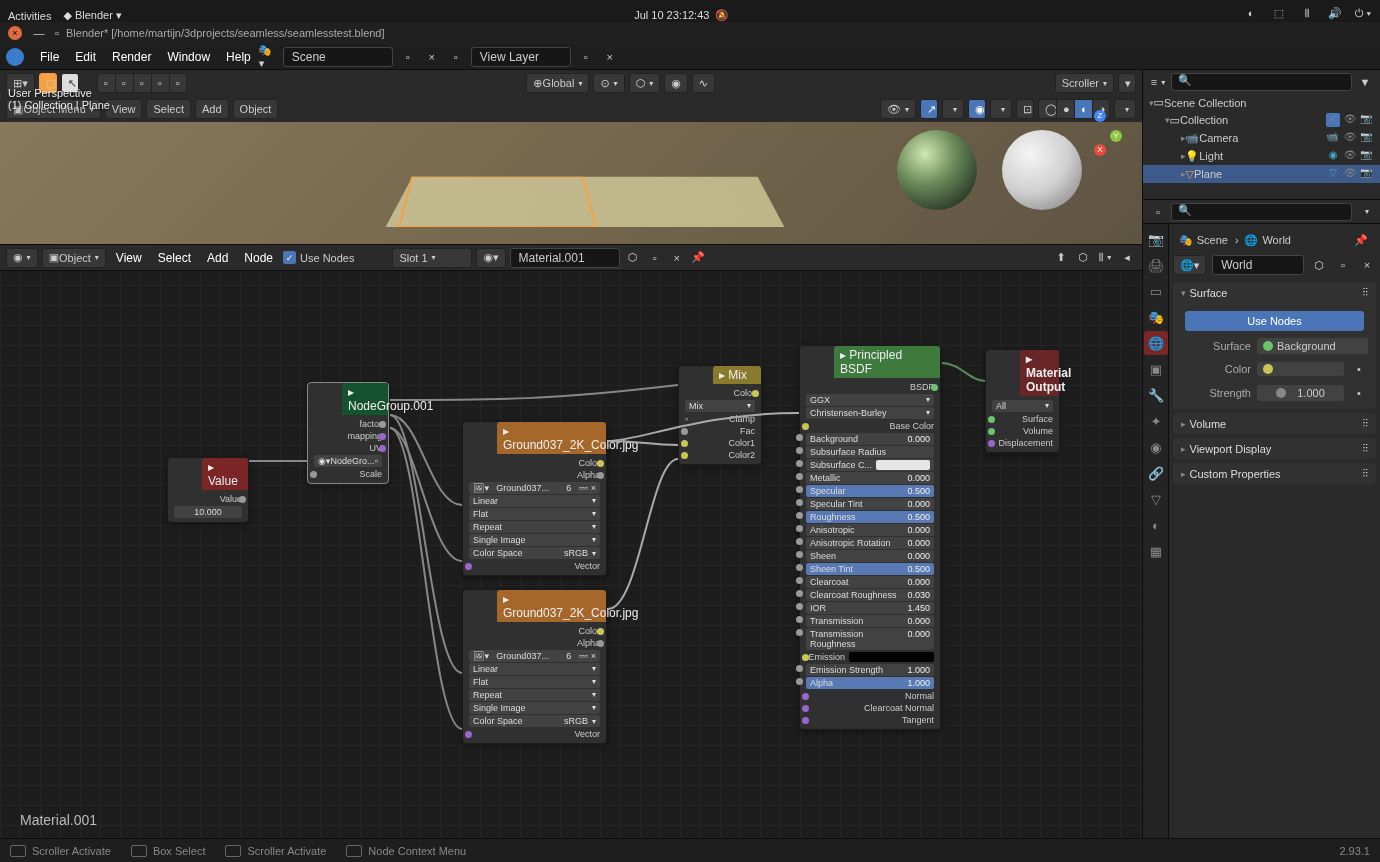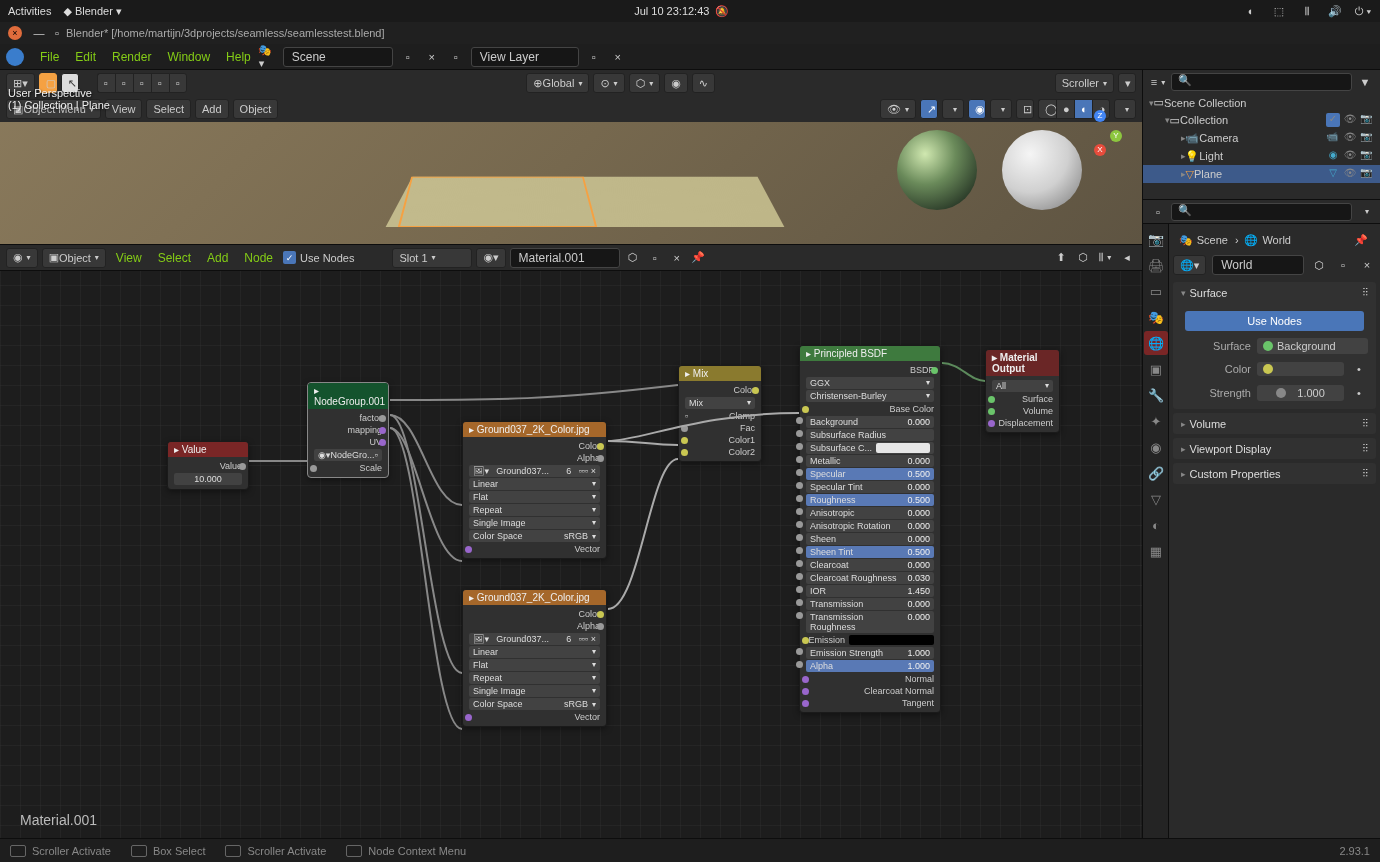--- a/index.html
+++ b/index.html
@@ -1,26 +1,26 @@
 <!DOCTYPE html>
 <html><head>
 <meta charset="utf-8">
 <style>
 * { margin: 0; padding: 0; box-sizing: border-box; font-family: -apple-system, BlinkMacSystemFont, "Segoe UI", sans-serif; }
 body { background: #232323; color: #ccc; font-size: 11px; overflow: hidden; width: 1380px; height: 862px; }
-.topbar { background: #1a1a1a; height: 22px; display: flex; align-items: center; padding: 0 8px; font-size: 11px; color: #ddd; }
+.topbar { background: #1a1a1a; height: 22px; display: flex; align-items: flex-end; padding: 0 8px; font-size: 11px; color: #ddd; }
 .topbar-left { display: flex; gap: 12px; align-items: center; }
 .topbar-center { flex: 1; text-align: center; }
 .topbar-right { display: flex; gap: 10px; align-items: center; }
 .titlebar { background: #202020; height: 22px; display: flex; align-items: center; padding: 0 8px; font-size: 11px; }
 .close-btn { width: 14px; height: 14px; background: #e06c3c; border-radius: 50%; margin-right: 8px; display:flex;align-items:center;justify-content:center;color:#000;font-size:9px; cursor:pointer;}
 .titlebar-title { flex: 1; color: #aaa; }
 .menubar { background: #1e1e1e; height: 26px; display: flex; align-items: center; padding: 0 6px; border-bottom: 1px solid #0d0d0d; }
 .blender-logo { width: 18px; height: 18px; background: #3a7dcc; border-radius: 50%; margin-right: 8px; display:inline-block;}
-.menu-item { padding: 4px 8px; color: #84cc16; cursor: pointer; font-size: 12px; }
+.menu-item { padding: 4px 8px; color: #ffffff; cursor: pointer; font-size: 12px; }
 .workspace-tabs { display: flex; margin-left: 16px; flex: 1; overflow: hidden; }
 .workspace-tab { padding: 5px 10px; color: #888; cursor: pointer; font-size: 12px; white-space: nowrap; }
 .workspace-tab.active { background: #3d3d3d; color: #e8e8e8; border-radius: 3px 3px 0 0; }
 .header-right { display: flex; align-items: center; gap: 6px; }
 .header-field { background: #161616; border: 1px solid #444; border-radius: 3px; padding: 2px 8px; color: #ccc; font-size: 12px; height: 20px; display: flex; align-items: center; }
 .icon-btn { width: 18px; height: 18px; display: inline-flex; align-items: center; justify-content: center; color: #ccc; cursor: pointer; font-size: 11px; }
 .main-area { display: flex; height: 768px; }
 .left-area { flex: 1; display: flex; flex-direction: column; }
 .viewport3d { height: 175px; background: linear-gradient(135deg, #8a7a5c 0%, #76684e 50%, #5e5442 100%); position: relative; border-bottom: 1px solid #0d0d0d; }
 .viewport-header { background: #2a2a2a; height: 26px; display: flex; align-items: center; padding: 0 6px; gap: 4px; position: absolute; top: 0; left: 0; right: 0; }
@@ -35,21 +35,21 @@
 .plane-sel { position: absolute; top: 80px; left: 405px; width: 185px; height: 100px; border: 2px solid #f5a142; transform: perspective(600px) rotateX(60deg); pointer-events:none;}
 .hdri-ball { position: absolute; top: 60px; right: 165px; width: 80px; height: 80px; border-radius: 50%; background: radial-gradient(circle at 35% 30%, #d0e8b0, #6a8a5a 40%, #2a3a28 80%); }
 .shade-ball { position: absolute; top: 60px; right: 60px; width: 80px; height: 80px; border-radius: 50%; background: radial-gradient(circle at 35% 30%, #f5f5f5, #d0d0d0 50%, #888 90%); }
 .gizmo { position: absolute; top: 40px; right: 20px; width: 50px; height: 50px; }
 .axis-z { position:absolute; top:0; left:22px; width:12px; height:12px; background:#4285f4; border-radius:50%; color:#fff; font-size:8px; text-align:center; line-height:12px;}
 .axis-y { position:absolute; top:20px; right:0; width:12px; height:12px; background:#8dc63f; border-radius:50%; color:#fff; font-size:8px; text-align:center; line-height:12px;}
 .axis-x { position:absolute; bottom:4px; left:22px; width:12px; height:12px; background:#e74c3c; border-radius:50%; color:#fff; font-size:8px; text-align:center; line-height:12px;}
 .node-editor { flex: 1; background: #1d1d1d; background-image: linear-gradient(rgba(80,80,80,0.15) 1px, transparent 1px), linear-gradient(90deg, rgba(80,80,80,0.15) 1px, transparent 1px); background-size: 20px 20px; position: relative; overflow: hidden; }
 .node-header { background: #2a2a2a; height: 26px; display: flex; align-items: center; padding: 0 6px; gap: 4px; border-bottom: 1px solid #0d0d0d; position:relative; z-index:3;}
 .node { position: absolute; background: #303030; border: 1px solid #1a1a1a; border-radius: 4px; font-size: 10px; box-shadow: 0 2px 6px rgba(0,0,0,0.4); }
-.node-title { padding: 2px 6px; color: #eee; font-size: 10px; border-radius: 3px 3px 0 0; }
+.node-title { padding: 2px 6px; color: #eee; font-size: 12px; border-radius: 3px 3px 0 0; margin-left: 34px; }
 .node-title.red { background: #7a2626; }
 .node-title.orange { background: #a5672a; }
 .node-title.green { background: #3e7a3e; }
 .node-title.teal { background: #14532d; }
 .node-title.yellow { background: #8a7a2e; }
 .node-title.dkred { background: #6a2626; font-weight: bold; }
 .node-body { padding: 3px 6px; }
 .node-row { display: flex; justify-content: space-between; align-items: center; padding: 1px 0; font-size: 9px; color: #ccc; position:relative;}
 .node-row.out { justify-content: flex-end; }
 .node-field { background: #424242; border-radius: 2px; padding: 1px 4px; margin: 1px 0; font-size: 9px; color: #ddd; display:flex; justify-content:space-between;}
@@ -125,21 +125,21 @@
   <span class="menu-item">Edit</span>
   <span class="menu-item">Render</span>
   <span class="menu-item">Window</span>
   <span class="menu-item">Help</span>
   <div class="header-right">
     <span class="icon-btn">🎭▾</span>
     <div class="header-field" style="width:110px">Scene</div>
     <span class="icon-btn">▫</span>
     <span class="icon-btn">×</span>
     <span class="icon-btn">▫</span>
-    <div class="header-field" style="width:108px">View Layer</div>
+    <div class="header-field" style="width:100px">View Layer</div>
     <span class="icon-btn">▫</span>
     <span class="icon-btn">×</span>
   </div>
 </div>
 
 <div class="main-area">
   <div class="left-area">
 
     <div class="viewport3d">
       <div class="viewport-header">
@@ -232,21 +232,21 @@
         <path d="M 390 170 C 420 170 430 428 462 428" stroke="#888" stroke-width="2" fill="none"></path>
         <path d="M 390 183 C 415 183 430 316 462 316" stroke="#888" stroke-width="2" fill="none"></path>
         <path d="M 390 183 C 420 183 430 484 462 484" stroke="#888" stroke-width="2" fill="none"></path>
         <path d="M 608 196 C 640 196 650 200 678 200" stroke="#aaa" stroke-width="2" fill="none"></path>
         <path d="M 608 196 C 640 196 700 168 799 168" stroke="#aaa" stroke-width="2" fill="none"></path>
         <path d="M 608 364 C 640 364 650 214 678 214" stroke="#aaa" stroke-width="2" fill="none"></path>
         <path d="M 942 118 C 960 118 970 136 985 136" stroke="#5c8a5c" stroke-width="2" fill="none"></path>
         <path d="M 249 216 C 280 216 290 216 307 216" stroke="#888" stroke-width="2" fill="none"></path>
       </svg>
 
-      <div class="node" style="left:167px;top:196px;width:82px">
+      <div class="node" style="left:167px;top:212px;width:82px">
         <div class="node-title red">▸ <span>Value</span></div>
         <div class="node-body">
           <div class="node-row out">
               <span>Value</span>
               <span class="socket right grey"></span>
             </div>
           <div class="node-field" style="text-align:center;justify-content:center">10.000</div>
         </div>
       </div>
 

